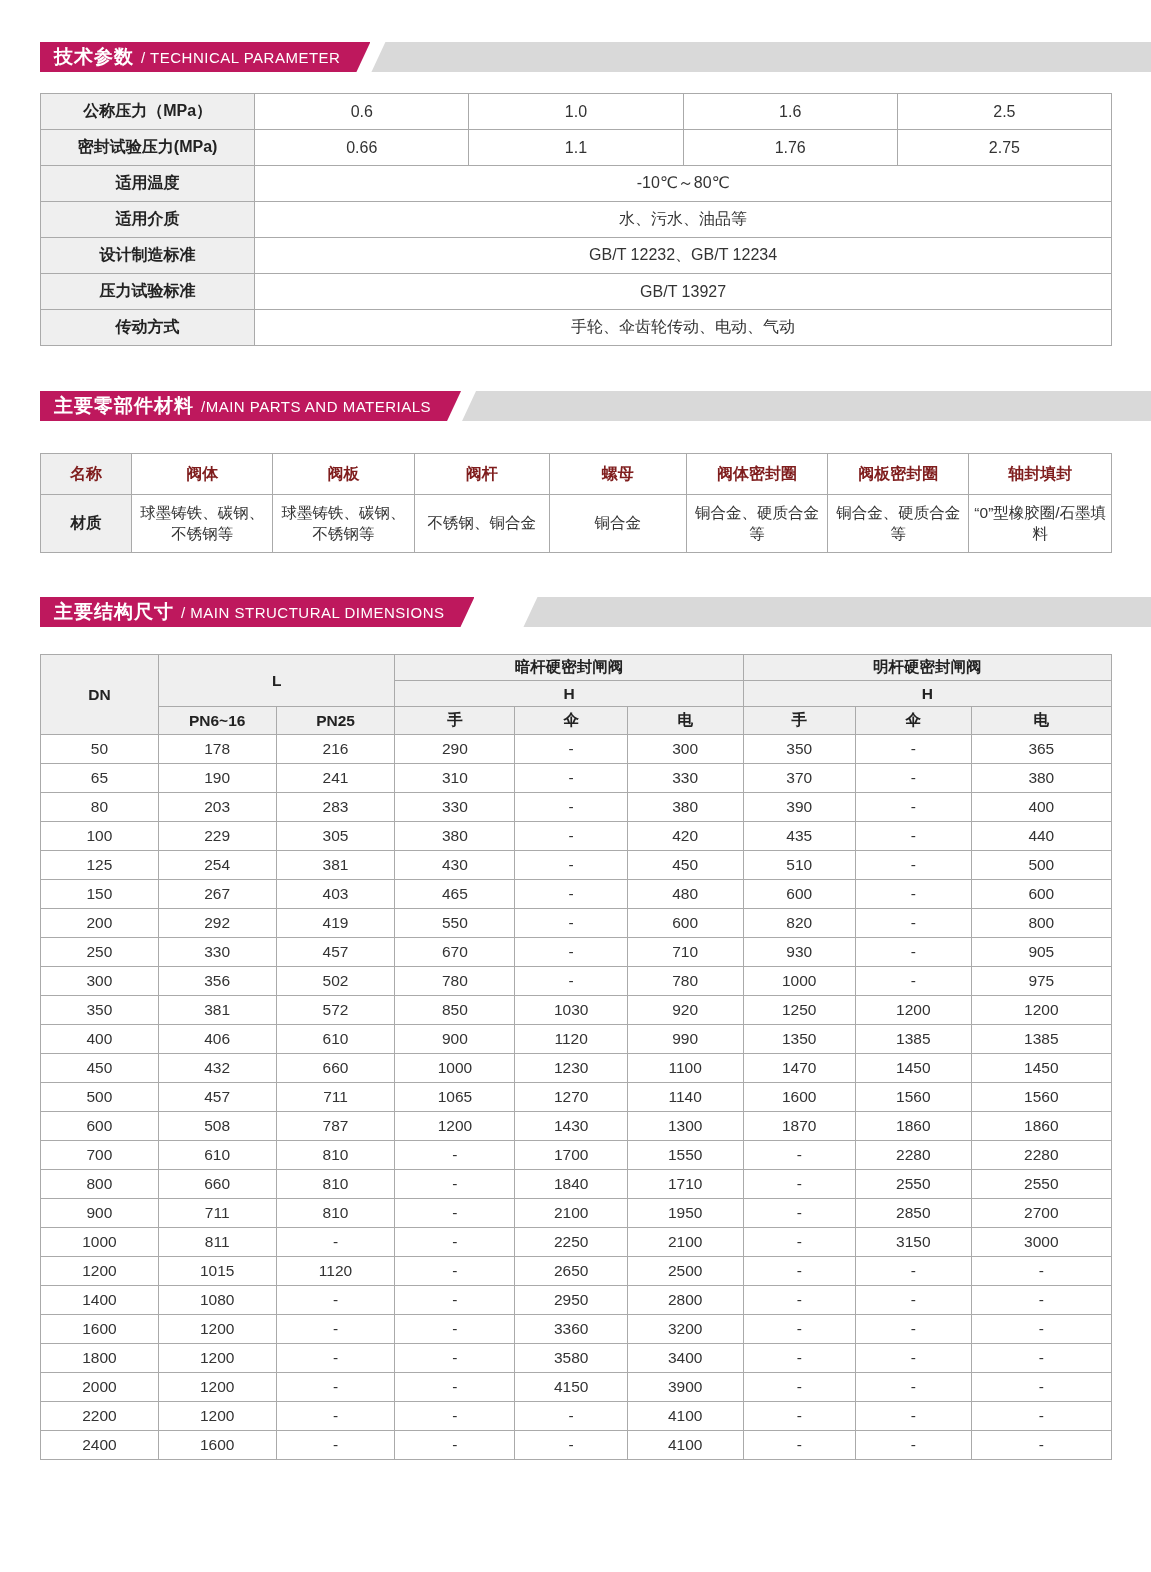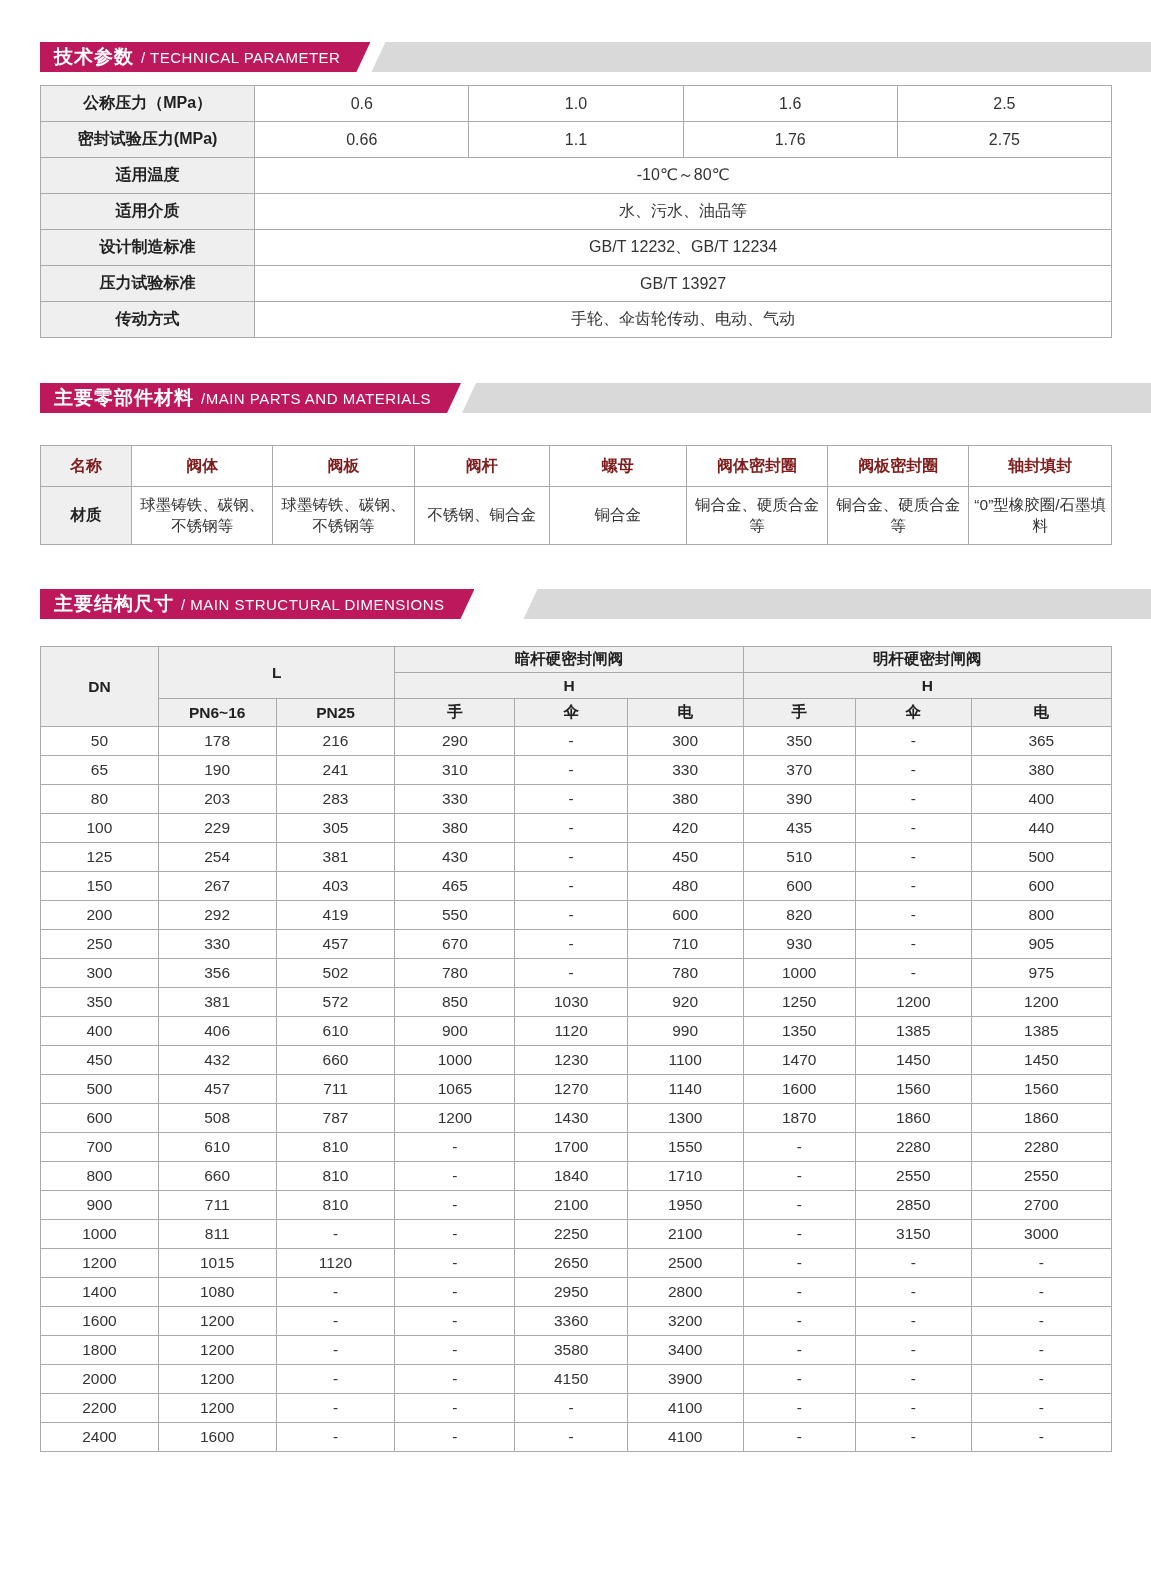--- a/index.html
+++ b/index.html
@@ -48,21 +48,21 @@
     font-weight: normal;
     color: #333333;
   }
   .lbl {
     background: #efefef;
     font-weight: bold;
     color: #222222;
   }
 
   
-  #tech-table { margin-top: 13px; padding-left: 8px; }
+  #tech-table { margin-top: 21px; padding-left: 8px; }
   #tech-table td { height: 36px; }
   #tech-table col.c-label { width: 20%; }
 
   
   #mat-table { margin-top: 32px; }
   #mat-table .head-row td { height: 41px; font-weight: bold; color:#7f1d1d; }
   #mat-table .data-row td { height: 58px; font-size: 15.5px; }
 
   
   #dim-table { margin-top: 27px; font-size: 15.5px; }

